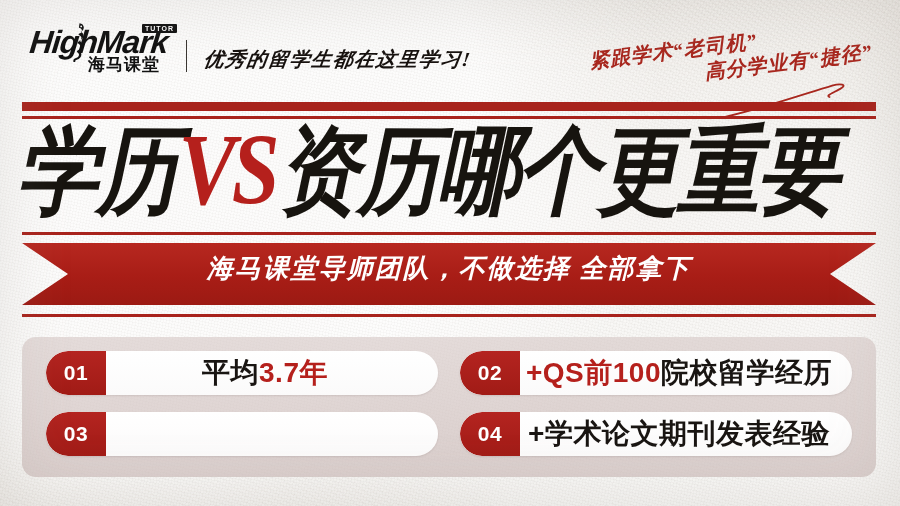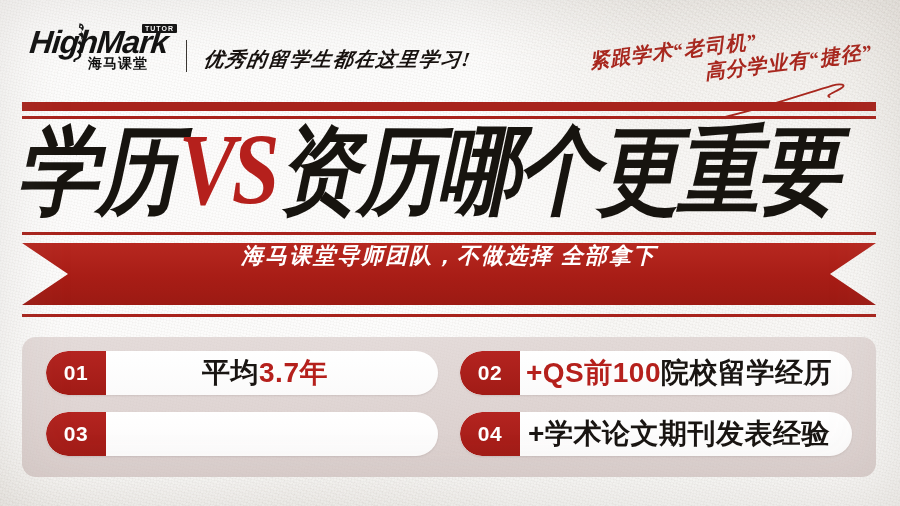--- a/index.html
+++ b/index.html
@@ -41,21 +41,21 @@
   .logo-seahorse{
     position:absolute;left:40px;top:0px;width:16px;height:40px;
   }
   .logo-badge{
     position:absolute;left:112px;top:2px;
     background:#111;color:#fff;font-size:7px;font-weight:bold;
     letter-spacing:1px;padding:1px 3px;line-height:1;border-radius:1px;
   }
   .logo-cn{
     position:absolute;left:58px;top:34px;
-    font-size:14px;font-weight:bold;color:#111;letter-spacing:1px;
+    font-size:17px;font-weight:bold;color:#111;letter-spacing:1px;
     white-space:nowrap;line-height:1;
   }
   .divider-v{
     position:absolute;left:186px;top:22px;width:1px;height:32px;background:#3a3632;
   }
   .tagline{
     position:absolute;left:204px;top:28px;
     font-family:"Liberation Serif", serif;
     font-size:20px;font-weight:bold;font-style:italic;color:#17120f;
     letter-spacing:1.5px;white-space:nowrap;
@@ -97,23 +97,23 @@
   .headline-inner .vs{
     color:#b5201c;font-family:"Liberation Serif", serif;
     font-size:86px;letter-spacing:-4px;padding:0 2px;
   }
   .ribbon-shape{
     position:absolute;left:22px;top:243px;width:854px;height:62px;
     background:linear-gradient(180deg,#b72820 0%,#a81d16 55%,#9c1a13 100%);
     clip-path:polygon(0 0, 854px 0, 808px 31px, 854px 62px, 0 62px, 46px 31px);
   }
   .ribbon-txt{
-    position:absolute;left:22px;top:231px;width:854px;height:50px;
+    position:absolute;left:22px;top:243px;width:854px;height:50px;
     display:flex;align-items:center;justify-content:center;
-    color:#fff;font-size:22px;font-weight:bold;font-style:italic;
+    color:#fff;font-size:26px;font-weight:bold;font-style:italic;
     letter-spacing:2px;white-space:nowrap;
     font-family:"Liberation Serif", serif;
   }
   .ribbon-rule-top{position:absolute;left:22px;top:232px;width:854px;height:3px;background:#a8231c;}
   .ribbon-rule-bot{position:absolute;left:22px;top:314px;width:854px;height:3px;background:#a8231c;}
 
   
   .panel{
     position:absolute;left:22px;top:337px;width:854px;height:140px;
     background:linear-gradient(180deg, rgba(214,200,198,.62) 0%, rgba(206,190,188,.70) 100%);

